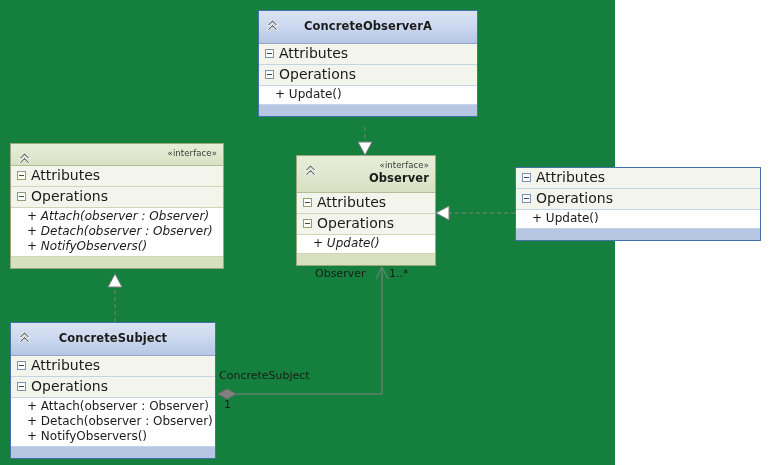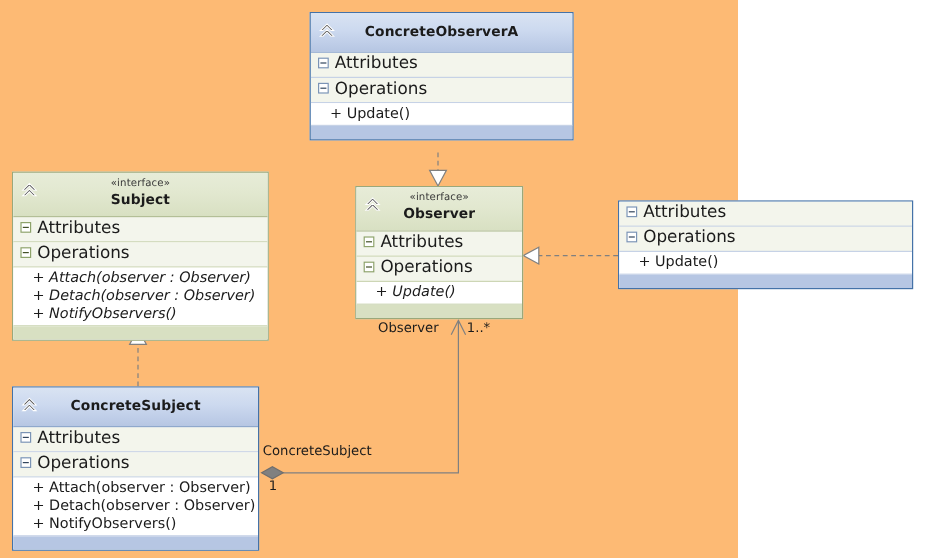--- a/index.html
+++ b/index.html
@@ -14,21 +14,21 @@
     overflow: hidden;
     font-family: "DejaVu Sans", "Liberation Sans", sans-serif;
     -webkit-font-smoothing: antialiased;
   }
 
   #canvas {
     position: absolute;
     left: 0; top: 0;
     width: 615px;
     height: 465px;
-    background: #fdba74;
+    background: #15803d;
   }
 
   
   #connectors {
     position: absolute;
     left: 0; top: 0;
     width: 771px;
     height: 465px;
     pointer-events: none;
   }
@@ -49,20 +49,21 @@
     position: relative;
     box-sizing: border-box;
     padding: 4px 6px 6px 6px;
     text-align: center;
     background: linear-gradient(to bottom, #d9e3f2 0%, #ccd9ef 45%, #b6c6e3 100%);
     border-bottom: 1px solid #8fa8cc;
   }
   .theme-green > .uml-header {
     background: linear-gradient(to bottom, #e7ecd8 0%, #e2e8d0 45%, #d8e0c2 100%);
     border-bottom: 1px solid #b3bf97;
+    text-align: right;
   }
 
   .class-icon {
     position: absolute;
     left: 6px;
     top: 7px;
     width: 15px;
     height: 15px;
   }
 
@@ -221,21 +222,20 @@
     <div class="uml-footer"></div>
   </div>
 
   <div class="uml-class theme-green" style="left:10px; top:143px; width:214px;">
     <div class="uml-header">
       <svg class="class-icon" viewBox="0 0 16 16">
         <path d="M8 2 L14 8 L11.6 8 L8 4.4 L4.4 8 L2 8 Z" fill="#5a5a5a" stroke="#ffffff" stroke-width="0.9"></path>
         <path d="M8 7 L14 13 L11.6 13 L8 9.4 L4.4 13 L2 13 Z" fill="#5a5a5a" stroke="#ffffff" stroke-width="0.9"></path>
       </svg>
       <div class="stereotype">«interface»</div>
-      <div class="class-name">Subject</div>
     </div>
     <div class="compartment">
       <span class="expander"></span><span>Attributes</span>
     </div>
     <div class="compartment">
       <span class="expander"></span><span>Operations</span>
     </div>
     <div class="members">
       <div class="member abstract">+ Attach(observer : Observer)</div>
       <div class="member abstract">+ Detach(observer : Observer)</div>

